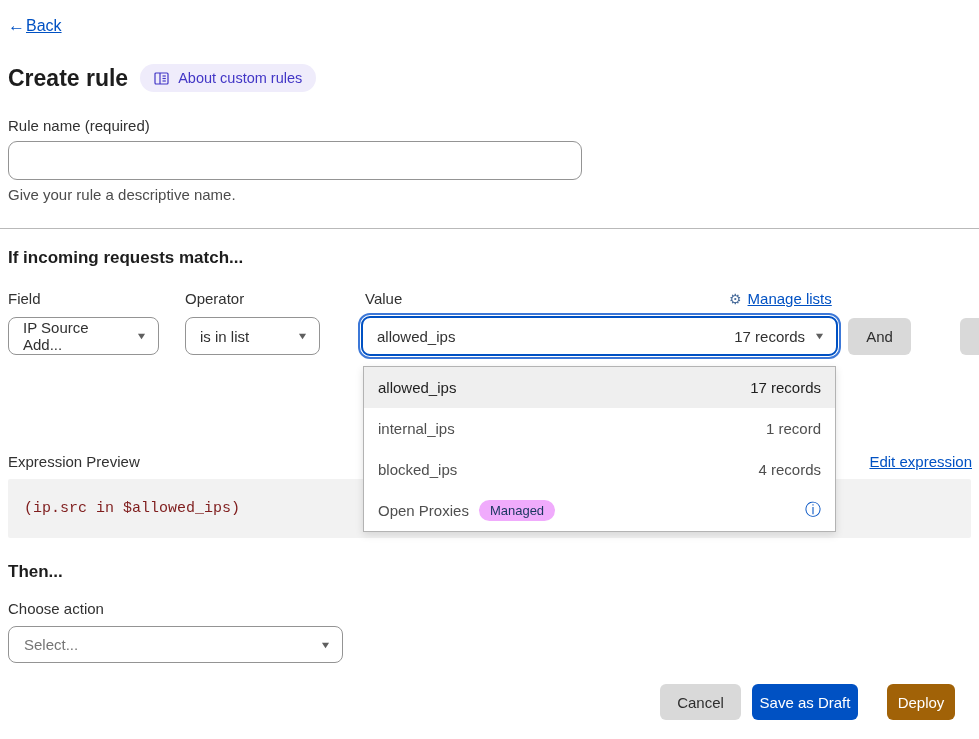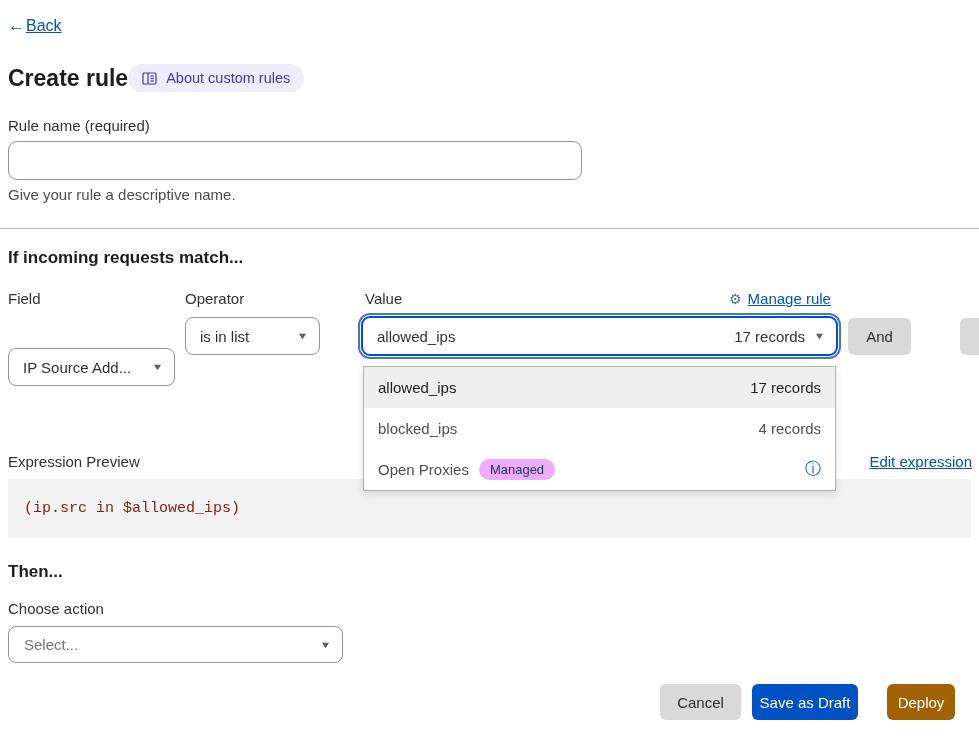--- a/index.html
+++ b/index.html
@@ -7,21 +7,21 @@
   .page {
     position:relative; width:979px; height:739px; background:#ffffff;
     font-family:"Liberation Sans", sans-serif; color:#313131; overflow:hidden;
   }
   
   .back { position:absolute; left:8px; top:16px; display:flex; align-items:center;
     color:#0051c3; font-size:16px; cursor:pointer; text-decoration:none; }
   .back .arrow { font-size:17px; margin-right:1px; }
   .back .back-text { text-decoration:underline; }
   
-  .title-row { position:absolute; left:8px; top:64px; display:flex; align-items:center; gap:0;justify-content:space-between; }
+  .title-row { position:absolute; left:8px; top:64px; display:flex; align-items:center; gap:12px;justify-content:space-between; }
   .title-row h1 { font-size:23px; font-weight:bold; color:#1d1d1d; }
   .about-badge { display:inline-flex; align-items:center; gap:9px; background:#efecfb;
     color:#4236c6; border-radius:16px; padding:6px 14px; font-size:14.5px; cursor:pointer; }
   .book-ic { width:15px; height:13px; display:block; }
   
   .lbl { position:absolute; font-size:15px; color:#313131; }
   .rule-input { position:absolute; left:8px; top:141px; width:574px; height:39px;
     border:1px solid #949494; border-radius:9px; font-size:15px; padding:0 12px;
     font-family:"Liberation Sans", sans-serif; color:#313131; outline:none; }
   .helper { position:absolute; left:8px; top:186px; font-size:15px; color:#4c4c4c; }
@@ -29,21 +29,21 @@
   
   .sec-heading { position:absolute; left:8px; font-size:17px; font-weight:bold; color:#1d1d1d; }
   .manage-lists { position:absolute; top:290px; left:729px; display:flex; align-items:center;
     gap:6px; color:#0051c3; font-size:15px; cursor:pointer; }
   .manage-lists .gear { font-size:14px; color:#4a6d9b; }
   .manage-lists .ml-text { text-decoration:underline; }
   .select { position:absolute; height:38px; border:1px solid #949494; border-radius:8px;
     background:#fff; display:flex; align-items:center; justify-content:space-between;
     padding:0 12px 0 14px; font-size:15px; color:#313131; cursor:pointer; }
   .caret { font-size:9px; color:#5f5f5f; margin-left:10px; transform:scaleX(1.35); }
-  #field-select   { left:8px;   top:317px; width:167px;margin-top:31px; }
+  #field-select   { left:8px;   top:317px; width:151px; }
   #operator-select{ left:185px; top:317px; width:135px; }
   #value-select   { left:361px; top:316px; width:477px; height:40px;
     border:2px solid #0051c3; outline:2px solid #3c78d8; outline-offset:1px; border-radius:9px; }
   #value-select .right-group { display:flex; align-items:center; }
   .gray-btn { position:absolute; height:37px; background:#d9d9d9; border:none; border-radius:6px;
     font-size:15px; color:#2e2e2e; font-family:"Liberation Sans", sans-serif; cursor:pointer;
     display:flex; align-items:center; justify-content:center; }
   #and-btn { left:848px; top:318px; width:63px; }
   #or-btn  { left:960px; top:318px; width:67px; }
   
@@ -104,21 +104,21 @@
   <div class="divider"></div>
 
   <h2 class="sec-heading" style="top:248px;">If incoming requests match...</h2>
 
   <span class="lbl" style="left:8px;   top:290px;">Field</span>
   <span class="lbl" style="left:185px; top:290px;">Operator</span>
   <span class="lbl" style="left:365px; top:290px;">Value</span>
 
   <a class="manage-lists">
     <span class="gear">⚙</span>
-    <span class="ml-text">Manage rule</span>
+    <span class="ml-text">Manage lists</span>
   </a>
 
   <div class="select" id="field-select">
     <span>IP Source Add...</span>
     <span class="caret">▼</span>
   </div>
 
   <div class="select" id="operator-select">
     <span>is in list</span>
     <span class="caret">▼</span>
@@ -132,20 +132,24 @@
     </span>
   </div>
 
   <button class="gray-btn" id="and-btn">And</button>
   <button class="gray-btn" id="or-btn">Or</button>
 
   <div class="dropdown">
     <div class="dd-row selected">
       <span>allowed_ips</span>
       <span>17 records</span>
+    </div>
+    <div class="dd-row">
+      <span>internal_ips</span>
+      <span>1 record</span>
     </div>
     <div class="dd-row">
       <span>blocked_ips</span>
       <span>4 records</span>
     </div>
     <div class="dd-row">
       <span class="dd-left">
         <span>Open Proxies</span>
         <span class="managed-badge">Managed</span>
       </span>

